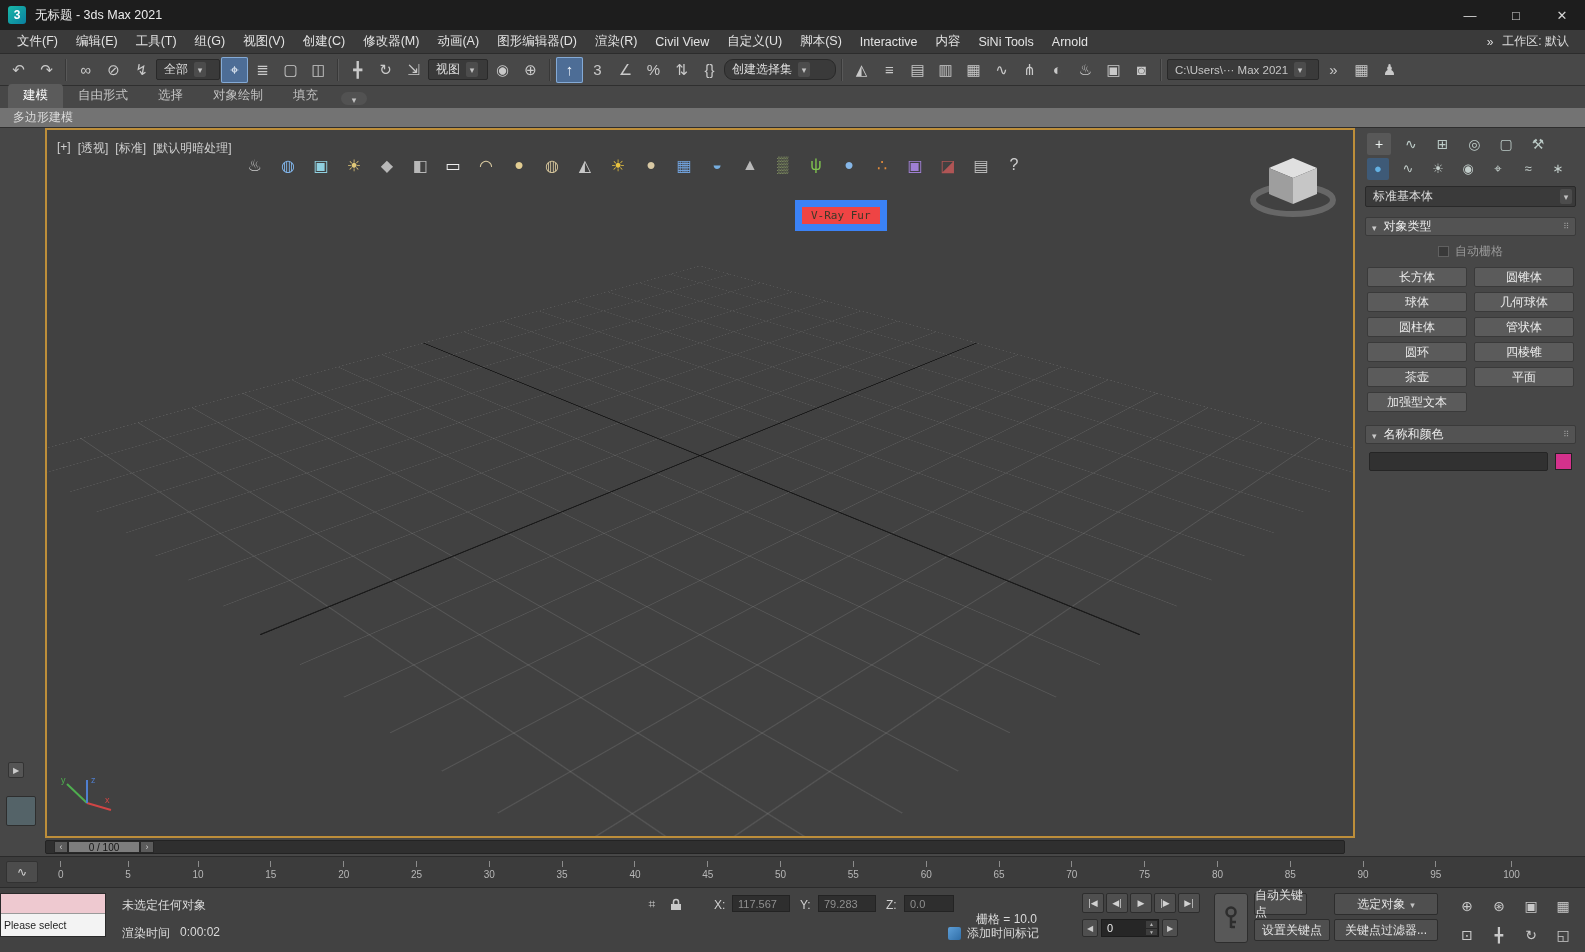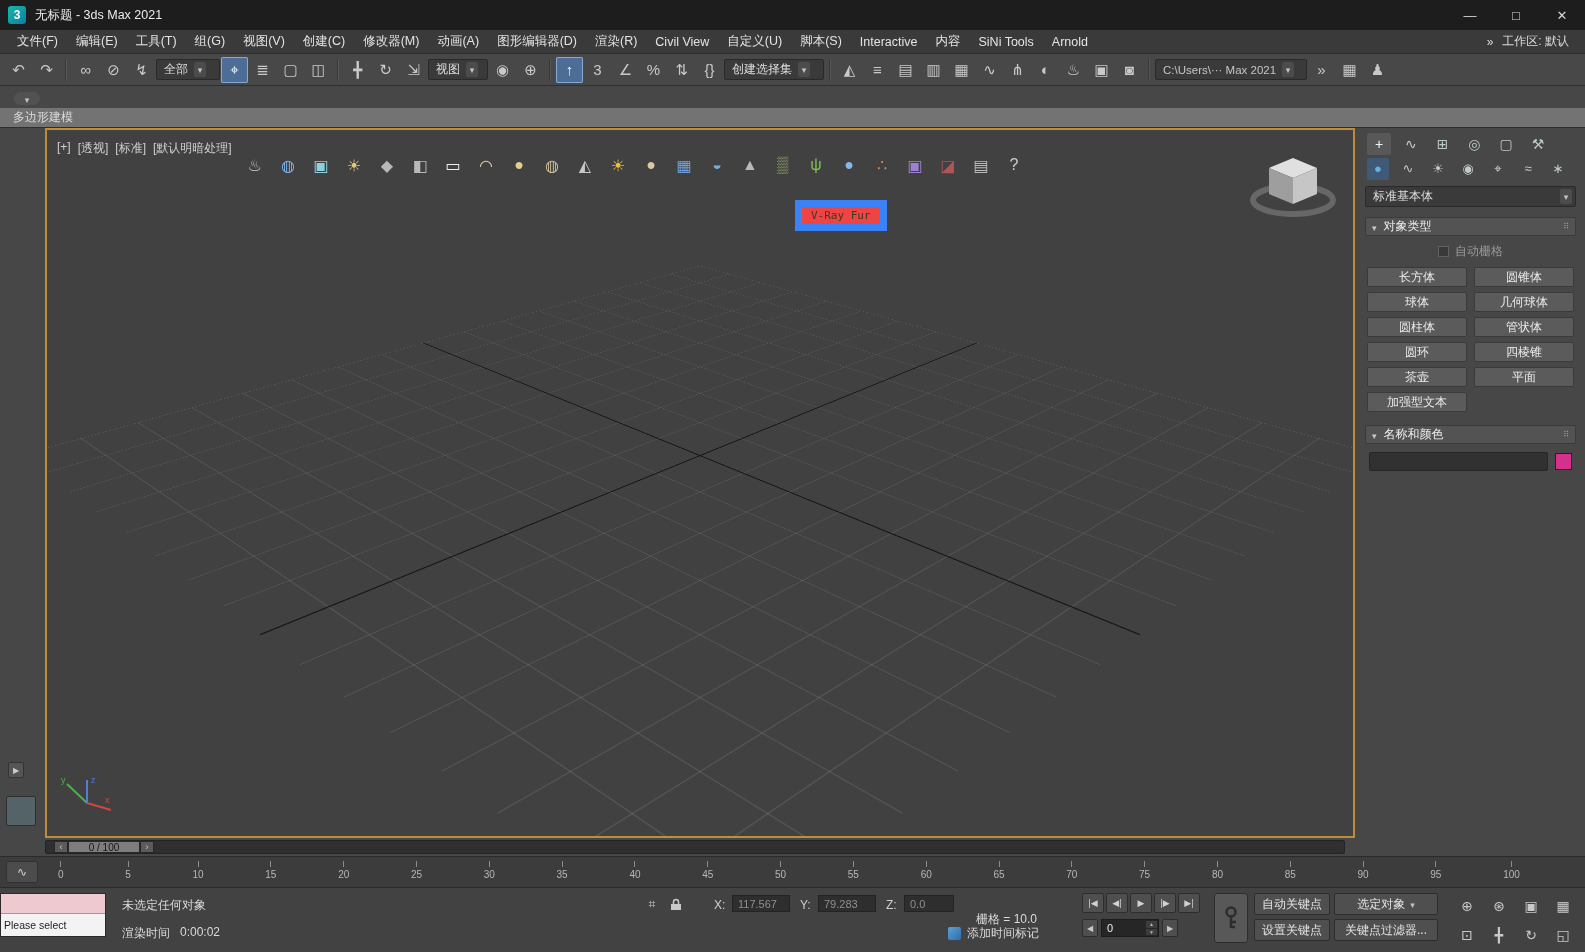--- a/index.html
+++ b/index.html
@@ -34,21 +34,21 @@
     border-bottom:1px solid #2f2f2f; display:flex; align-items:center; padding:0 5px; gap:1px; }
   .tgroup { display:flex; align-items:center; gap:1px; }
   .tbtn { width:27px; height:26px; display:flex; align-items:center; justify-content:center;
     font-size:15px; color:#c9c9c9; border-radius:2px; flex:none; }
   .tbtn[data-active="true"] { background:#4d6d96; box-shadow:inset 0 0 0 1px #84aad6; color:#eef4fb; }
   .tsep { width:2px; height:22px; border-left:1px solid #383838; border-right:1px solid #585858; margin:0 4px; flex:none; }
   .combo { height:21px; background:#3a3a3a; border:1px solid #292929; border-radius:2px;
     display:flex; align-items:center; gap:6px; padding:0 3px 0 7px; color:#dedede; font-size:12px; flex:none; }
   .combo .caret { width:12px; height:15px; background:#4c4c4c; border-radius:2px; display:flex; align-items:center; justify-content:center; }
   .caret::before { content:"▾"; font-size:9px; color:#c2c2c2; }
-  .w-filter { width:64px; } .w-view { width:60px; } .w-selset { width:100px; }
+  .w-filter { width:64px; } .w-view { width:60px; } .w-selset { width:112px;border-radius:9px; }
   .w-path { width:152px; font-size:11.5px; color:#c6c6c6; }
 
   
   .ribbontabs { position:absolute; top:86px; left:0; right:0; height:22px; background:#474747;
     display:flex; align-items:flex-end; padding:0 8px; gap:2px; }
   .rtab { padding:3px 15px 4px 15px; font-size:12.5px; color:#c3c3c3; border-radius:4px 4px 0 0; }
   .rtab[data-active="true"] { background:#5b5b5b; color:#ffffff; }
   .ribbon-collapse { margin-left:6px; margin-bottom:3px; width:26px; height:13px; background:#525252;
     border-radius:7px; display:flex; align-items:center; justify-content:center; }
   .ribbonheader { position:absolute; top:108px; left:0; right:0; height:20px; background:#737373;
@@ -281,20 +281,28 @@
   </div>
   <div class="tgroup">
 
   <div class="tbtn">»</div>
       <div class="tbtn">▦</div>
       <div class="tbtn">♟</div>
     </div>
 </div>
 
 <div class="ribbontabs">
+  <div style="display:flex;align-items:flex-end;">
+
+  <div class="rtab" data-active="true">建模</div>
+      <div class="rtab">自由形式</div>
+      <div class="rtab">选择</div>
+      <div class="rtab">对象绘制</div>
+      <div class="rtab">填充</div>
+    </div>
   <div class="ribbon-collapse">
     <span class="caret"></span>
   </div>
 </div>
 <div class="ribbonheader">
   <span>多边形建模</span>
 </div>
 
 <div class="workarea">
 
@@ -617,21 +625,21 @@
 
   <div class="bigkey">
     <svg width="20" height="28" viewBox="0 0 20 28">
       <circle cx="10" cy="8" r="4.5" fill="none" stroke="#2d2d2d" stroke-width="2.5"></circle>
       <line x1="10" y1="12" x2="10" y2="24" stroke="#2d2d2d" stroke-width="2.5"></line>
       <line x1="10" y1="18" x2="15" y2="18" stroke="#2d2d2d" stroke-width="2.5"></line>
       <line x1="10" y1="23" x2="14" y2="23" stroke="#2d2d2d" stroke-width="2.5"></line>
     </svg>
   </div>
 
-  <div class="skbtn" style="left:1254px; top:5px; width:76px;">自动关键点</div>
+  <div class="skbtn" style="left:1254px; top:5px; width:53px;">自动关键点</div>
   <div class="skbtn" style="left:1334px; top:5px; width:104px;">
     <span>选定对象</span>
     <span class="caret"></span>
   </div>
   <div class="skbtn" style="left:1254px; top:31px; width:76px;">设置关键点</div>
   <div class="skbtn" style="left:1334px; top:31px; width:104px;">关键点过滤器...</div>
 
   <div class="navgrid">
 
   <div class="navbtn">⊕</div>

